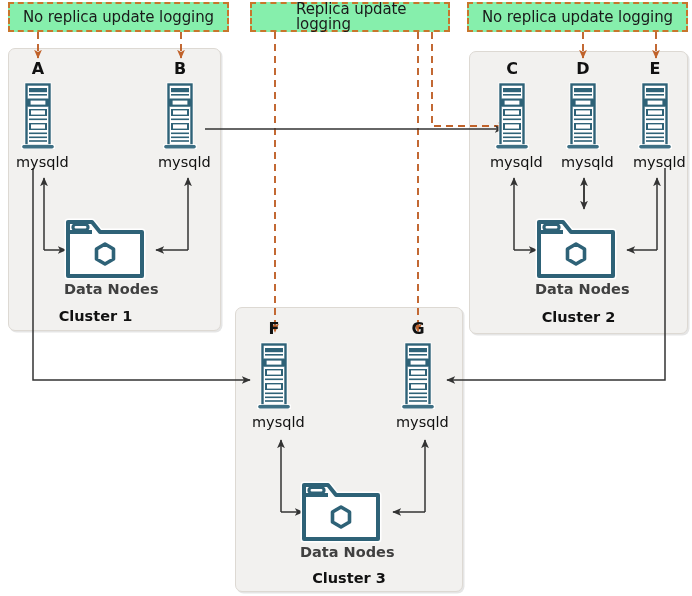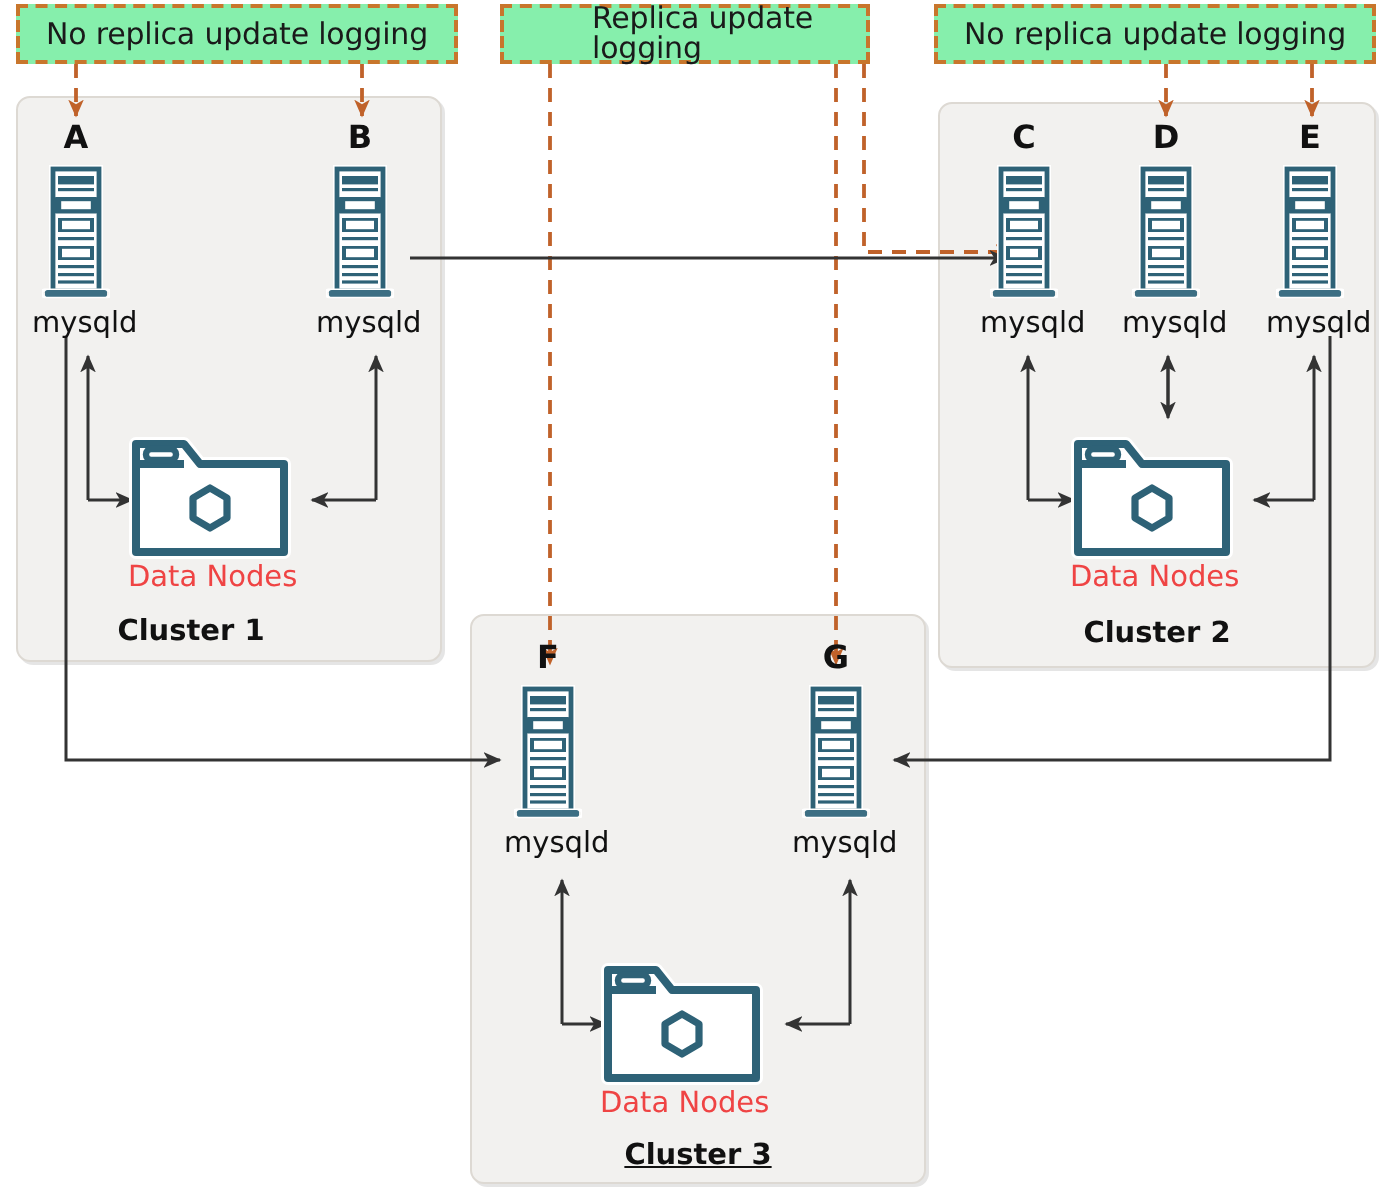--- a/index.html
+++ b/index.html
@@ -58,22 +58,23 @@
   .node .nodelabel{
     font-size:14.5px;color:#111;line-height:16px;margin-top:2px;
     white-space:nowrap;
     text-align:center;
   }
 
   
   .datanode{position:absolute;z-index:5;text-align:center;}
   .datanode .svgwrap{line-height:0;}
   .datanode .dnlabel{
-    font-size:14.5px;color:#ef4444;line-height:16px;margin-top:1px;
+    font-size:14.5px;color:#404040;line-height:16px;margin-top:1px;
     white-space:nowrap;
+    font-weight:bold;
   }
 </style>
 </head>
 <body>
 
 <div id="stage">
 
   <div class="cluster" id="box-c1" style="left: 8px; top: 48px; width: 213px; height: 283px;"></div>
   <div class="cluster" id="box-c2" style="left: 469px; top: 51px; width: 219px; height: 283px;"></div>
   <div class="cluster" id="box-c3" style="left: 235px; top: 307px; width: 228px; height: 285px;"></div>
@@ -133,26 +134,26 @@
 
       <path d="M281,512 L281,440" marker-end="url(#arrS)"></path>
       <path d="M281,512 L303,512" marker-end="url(#arrS)"></path>
 
       <path d="M425,512 L425,440" marker-end="url(#arrS)"></path>
       <path d="M425,512 L393,512" marker-end="url(#arrS)"></path>
     </g>
   </svg>
 
   <div class="banner" id="banner-0" style="left: 8px; top: 2px; width: 221px;">No replica update logging</div>
-  <div class="banner" id="banner-1" style="left: 250px; top: 2px; width: 185px; padding-left: 44px;">Replica update logging</div>
+  <div class="banner" id="banner-1" style="left: 250px; top: 2px; width: 200px; padding-left: 44px;">Replica update logging</div>
   <div class="banner" id="banner-2" style="left: 467px; top: 2px; width: 221px;">No replica update logging</div>
 
   <div class="cluster-title" id="title-c1" style="left: 8px; top: 308px; width: 175px;">Cluster 1</div>
   <div class="cluster-title" id="title-c2" style="left: 469px; top: 309px; width: 219px;">Cluster 2</div>
-  <div class="cluster-title" id="title-c3" style="left: 235px; top: 570px; width: 228px; text-decoration: underline;">Cluster 3</div>
+  <div class="cluster-title" id="title-c3" style="left: 235px; top: 570px; width: 228px;">Cluster 3</div>
 
   <div class="node" id="node-A" style="left: 16px; top: 62px; width: 44px;">
     <div class="nodeletter">A</div>
     <div class="svgwrap">
 <svg width="34" height="70" viewBox="0 0 34 70" xmlns="http://www.w3.org/2000/svg">
   <g stroke="#ffffff" stroke-width="3" fill="none">
     <rect x="5" y="2" width="24" height="62"></rect>
   </g>
   <rect x="5.5" y="2.5" width="23" height="61" fill="#ffffff" stroke="#2e6277" stroke-width="2.4"></rect>
   <g fill="#2e6277">

